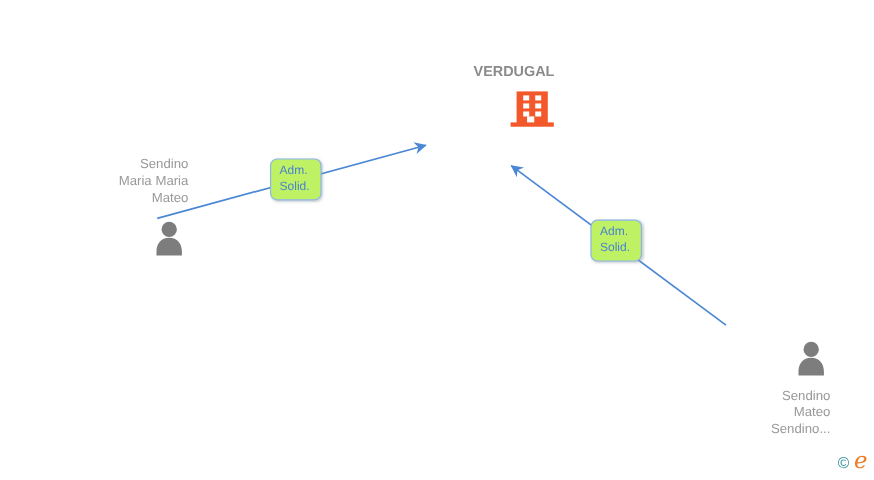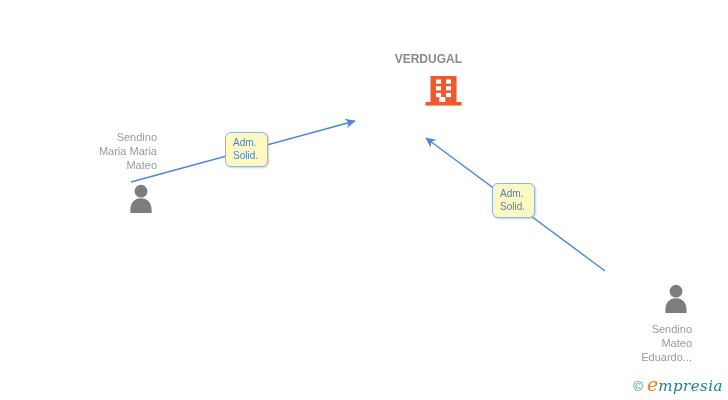--- a/index.html
+++ b/index.html
@@ -11,21 +11,21 @@
   .node{position:absolute;z-index:2;text-align:right;cursor:pointer;}
   .company-title{
     font-size:12px;font-weight:bold;color:#8a8a8a;line-height:14px;
     white-space:nowrap;
   }
   .person-name{
     font-size:11px;color:#999999;line-height:14px;white-space:nowrap;
   }
   .edge-label{
     position:absolute;z-index:3;width:43px;height:35px;box-sizing:border-box;
-    background:#fef9c3;border:1.5px solid #8db6e3;border-radius:6px;
+    background:#bef264;border:1.5px solid #8db6e3;border-radius:6px;
     box-shadow:1px 1px 2px rgba(140,150,160,0.45);
     font-size:10px;color:#4a80cf;line-height:13px;
     padding:3px 0 0 7px;text-align:left;
   }
   #company-node{left:318px;top:52px;width:144px;}
   #company-building{margin-top:10px;}
   #person-left{left:37px;top:130px;width:120px;}
   #person-left .icon-wrap{margin-top:11px;}
   #person-right{left:572px;top:283px;width:120px;}
   #person-right .person-name{margin-top:3px;}
@@ -93,32 +93,31 @@
   <div class="node" id="person-right">
     <div class="icon-wrap">
       <svg width="32" height="32" viewBox="0 0 32 32">
         <circle cx="16" cy="8.2" r="6.4" fill="#7d7d7d"></circle>
         <path d="M16 15.2 c-6.8 0 -10.6 4.8 -10.6 11.6 V30 h21.2 v-3.2 c0 -6.8 -3.8 -11.6 -10.6 -11.6 z" fill="#7d7d7d"></path>
       </svg>
     </div>
     <div class="person-name">
       <div>Sendino</div>
       <div>Mateo</div>
-      <div>Eduardo...</div>
+      <div>Sendino...</div>
     </div>
   </div>
 
   <div class="edge-label" id="edge-label-1">
     <div>Adm.</div>
     <div>Solid.</div>
   </div>
   <div class="edge-label" id="edge-label-2">
     <div>Adm.</div>
     <div>Solid.</div>
   </div>
 
   <div id="brand-footer">
     <span class="copy">©</span>
     <span class="brand brand-e">e</span>
-    <span class="brand brand-rest">mpresia</span>
   </div>
 
 </div>
 
 </body></html>

